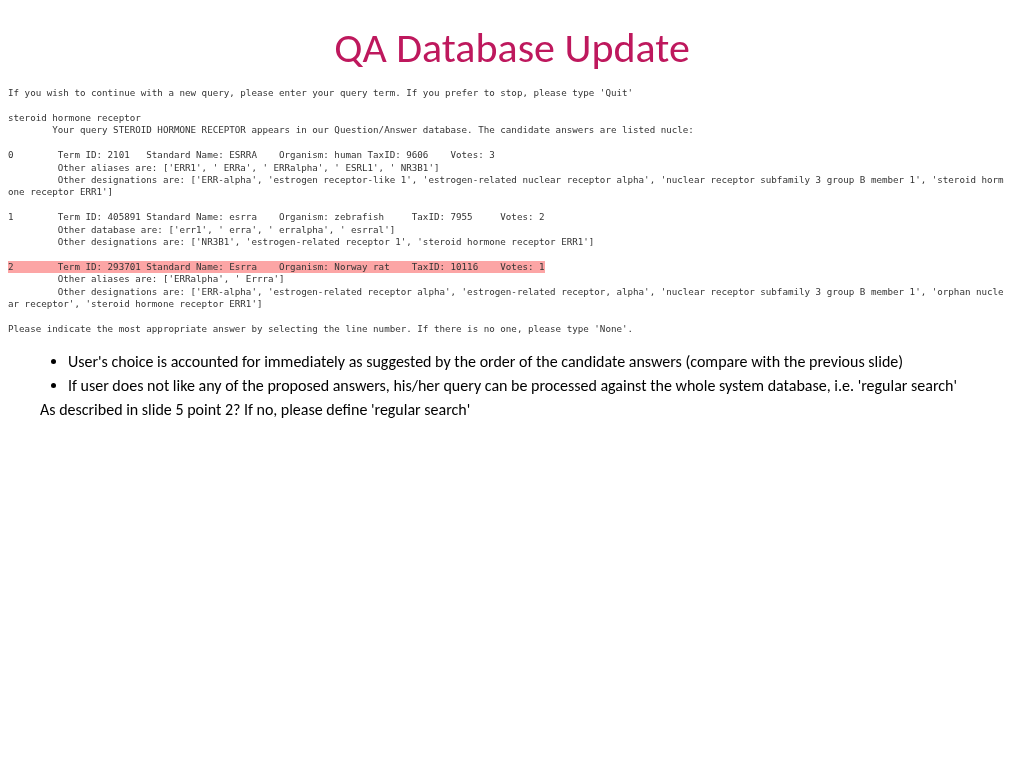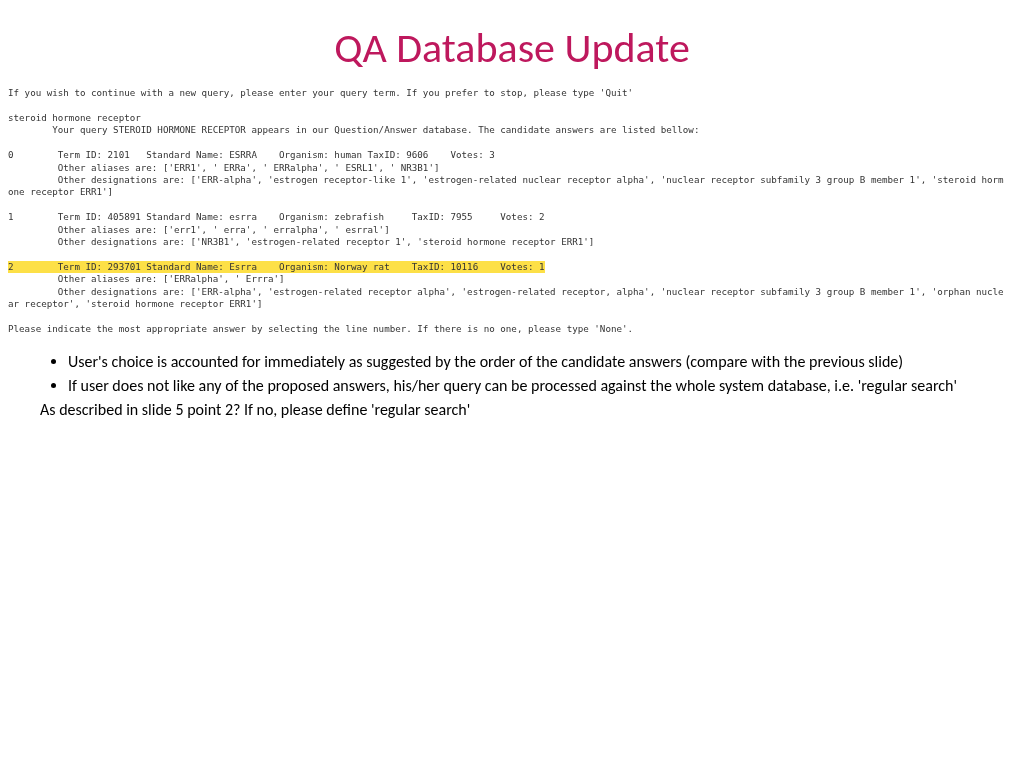--- a/index.html
+++ b/index.html
@@ -22,21 +22,21 @@
     .terminal-block {
       font-family: Menlo, Monaco, Consolas, monospace;
       font-size: 9.2px;
       color: #333;
       line-height: 1.35;
       white-space: pre;
       padding: 4px 8px;
       overflow: hidden;
     }
     .terminal-block .hl {
-      background: #fde047;
+      background: #fca5a5;
       display: inline-block;
     }
     .body-content {
       padding: 12px 40px 0 40px;
       font-size: 16px;
       color: #000;
       line-height: 1.35;
     }
     .body-content ul {
       list-style: disc;
@@ -54,29 +54,29 @@
     }
   </style>
 </head>
 <body>
 
 <h1 class="slide-title">QA Database Update</h1>
 
 <div class="terminal-block"><span>If you wish to continue with a new query, please enter your query term. If you prefer to stop, please type 'Quit'</span>
 
 <span>steroid hormone receptor</span>
-<span>        Your query STEROID HORMONE RECEPTOR appears in our Question/Answer database. The candidate answers are listed bellow:</span>
+<span>        Your query STEROID HORMONE RECEPTOR appears in our Question/Answer database. The candidate answers are listed nucle:</span>
 
 <span>0        Term ID: 2101   Standard Name: ESRRA    Organism: human TaxID: 9606    Votes: 3</span>
 <span>         Other aliases are: ['ERR1', ' ERRa', ' ERRalpha', ' ESRL1', ' NR3B1']</span>
 <span>         Other designations are: ['ERR-alpha', 'estrogen receptor-like 1', 'estrogen-related nuclear receptor alpha', 'nuclear receptor subfamily 3 group B member 1', 'steroid horm</span>
 <span>one receptor ERR1']</span>
 
 <span>1        Term ID: 405891 Standard Name: esrra    Organism: zebrafish     TaxID: 7955     Votes: 2</span>
-<span>         Other aliases are: ['err1', ' erra', ' erralpha', ' esrral']</span>
+<span>         Other database are: ['err1', ' erra', ' erralpha', ' esrral']</span>
 <span>         Other designations are: ['NR3B1', 'estrogen-related receptor 1', 'steroid hormone receptor ERR1']</span>
 
 <span class="hl">2        Term ID: 293701 Standard Name: Esrra    Organism: Norway rat    TaxID: 10116    Votes: 1</span>
 <span>         Other aliases are: ['ERRalpha', ' Errra']</span>
 <span>         Other designations are: ['ERR-alpha', 'estrogen-related receptor alpha', 'estrogen-related receptor, alpha', 'nuclear receptor subfamily 3 group B member 1', 'orphan nucle</span>
 <span>ar receptor', 'steroid hormone receptor ERR1']</span>
 
 <span>Please indicate the most appropriate answer by selecting the line number. If there is no one, please type 'None'.</span></div>
 
 <div class="body-content">

